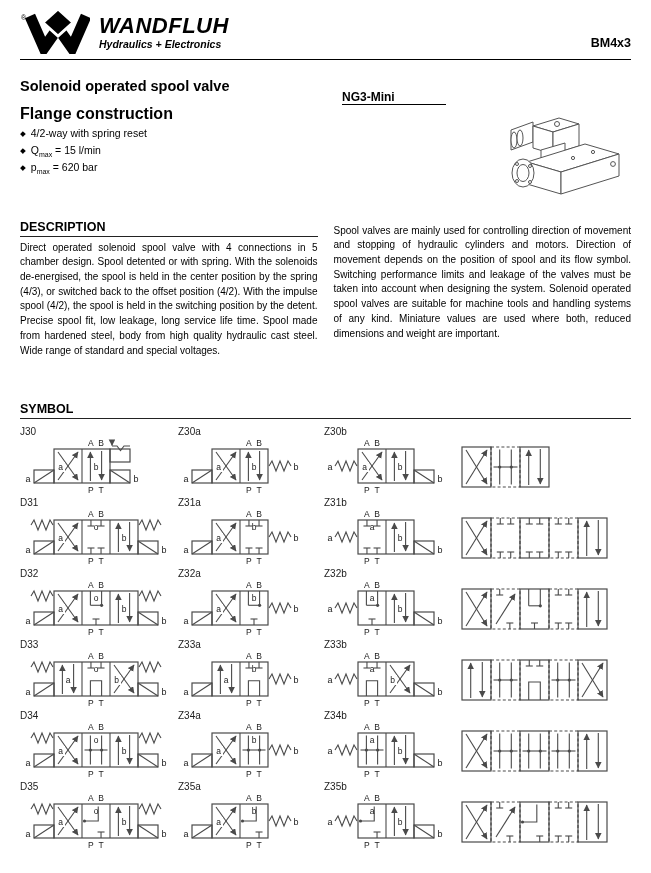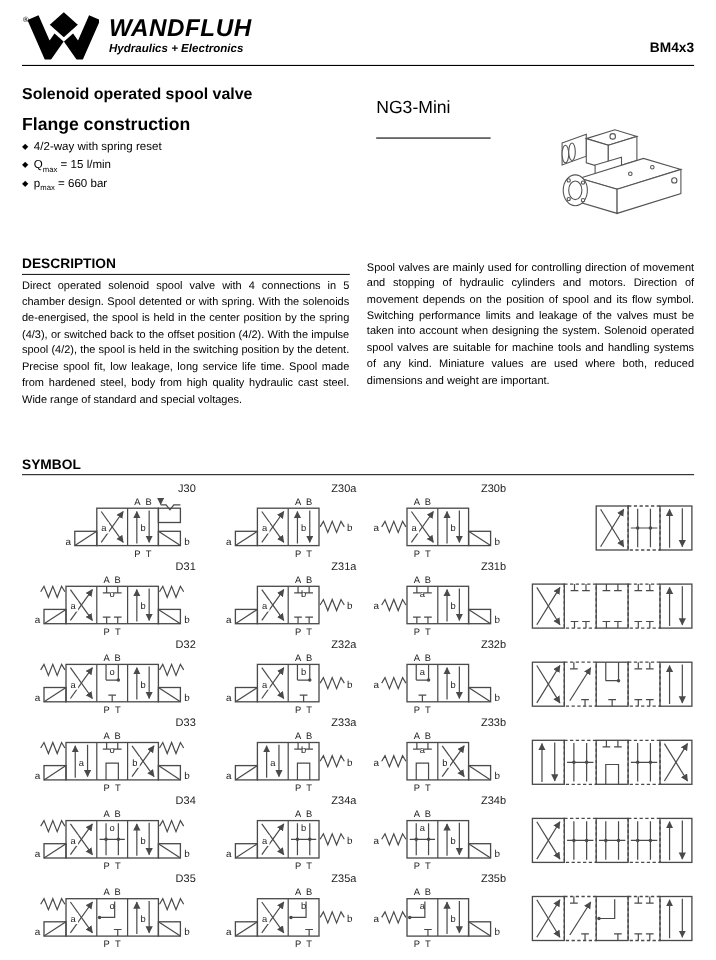--- a/index.html
+++ b/index.html
@@ -18,35 +18,35 @@
 
   
   .intro{display:flex;margin-top:18px;}
   .intro-left{width:322px;}
   .page-title{font-size:14.5px;font-weight:bold;margin:0 0 11px 0;}
   .flange{font-size:16px;font-weight:bold;margin:0 0 3px 0;}
   .bullets{list-style:none;margin:0;padding:0;font-size:10.5px;line-height:1.45;}
   .bullets .blt{font-size:7.5px;vertical-align:1.5px;margin-right:5px;}
   .bullets sub{font-size:7px;}
   .intro-right{flex:1;position:relative;}
-  .ng3{display:inline-block;font-size:16px;font-weight:normal;margin-top:12px;
-       border-bottom:1.6px solid #000;width:104px;padding-bottom:17px;}
+  .ng3{display:inline-block;font-size:12px;font-weight:bold;margin-top:12px;
+       border-bottom:1.6px solid #000;width:104px;padding-bottom:0;}
   .product{position:absolute;right:-6px;top:26px;line-height:0;}
 
   
-  .cols{display:flex;gap:16px;margin-top:55px;}
+  .cols{display:flex;gap:16px;margin-top:42px;}
   .col{width:307px;}
   .sec-heading{font-size:12.5px;font-weight:bold;margin:0;border-bottom:1.5px solid #222;
                padding-bottom:2px;}
   .col p{font-size:10px;line-height:1.47;text-align:justify;margin:4px 0 0 0;}
 
   
   .symbol-sec{margin-top:44px;}
   #symbol-grid{display:grid;grid-template-columns:158px 146px 136px auto;margin-top:7px;}
-  .sym-cell{height:71px;text-align:right;}
+  .sym-cell{height:71px;text-align:left;}
   .sym-label{height:11px;line-height:11px;font-size:10px;color:#222;}
   .sym-draw{line-height:0;}
   svg text{font-family:"Liberation Sans",sans-serif;}
 </style>
 </head>
 <body>
 
 <svg width="0" height="0" style="position:absolute" aria-hidden="true">
   <defs>
     <marker id="ah" markerWidth="7" markerHeight="7" refX="5.5" refY="3" orient="auto">
@@ -73,21 +73,21 @@
   </header>
   <hr class="header-rule">
 
   <section class="intro">
     <div class="intro-left">
       <h1 class="page-title">Solenoid operated spool valve</h1>
       <div class="flange">Flange construction</div>
       <ul class="bullets">
         <li><span class="blt">◆</span><span>4/2-way with spring reset</span><sub></sub><span></span></li>
         <li><span class="blt">◆</span><span>Q</span><sub>max</sub><span> = 15 l/min</span></li>
-        <li><span class="blt">◆</span><span>p</span><sub>max</sub><span> = 660 bar</span></li>
+        <li><span class="blt">◆</span><span>p</span><sub>max</sub><span> = 620 bar</span></li>
       </ul>
     </div>
     <div class="intro-right">
       <div class="ng3">NG3-Mini</div>
       <div class="product">
         <svg width="170" height="104" viewBox="0 0 170 104" stroke="#555" fill="#fff" stroke-width="1">
 
           <polygon points="44,26 66,18 66,38 44,46"></polygon>
           <ellipse cx="47" cy="36" rx="3" ry="8"></ellipse>
           <ellipse cx="53" cy="34" rx="3" ry="8"></ellipse>

